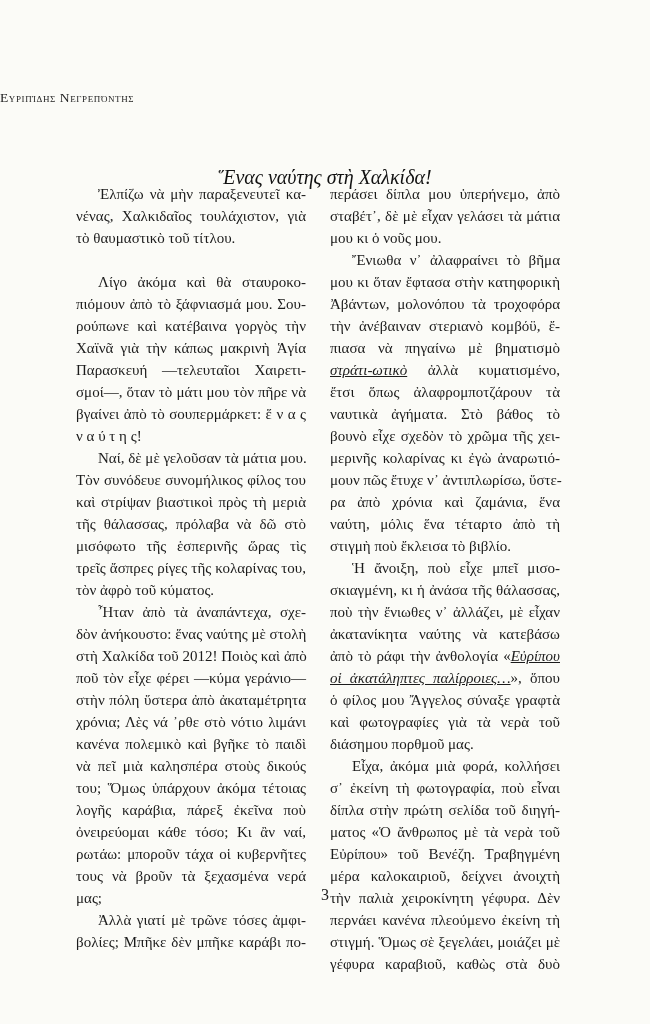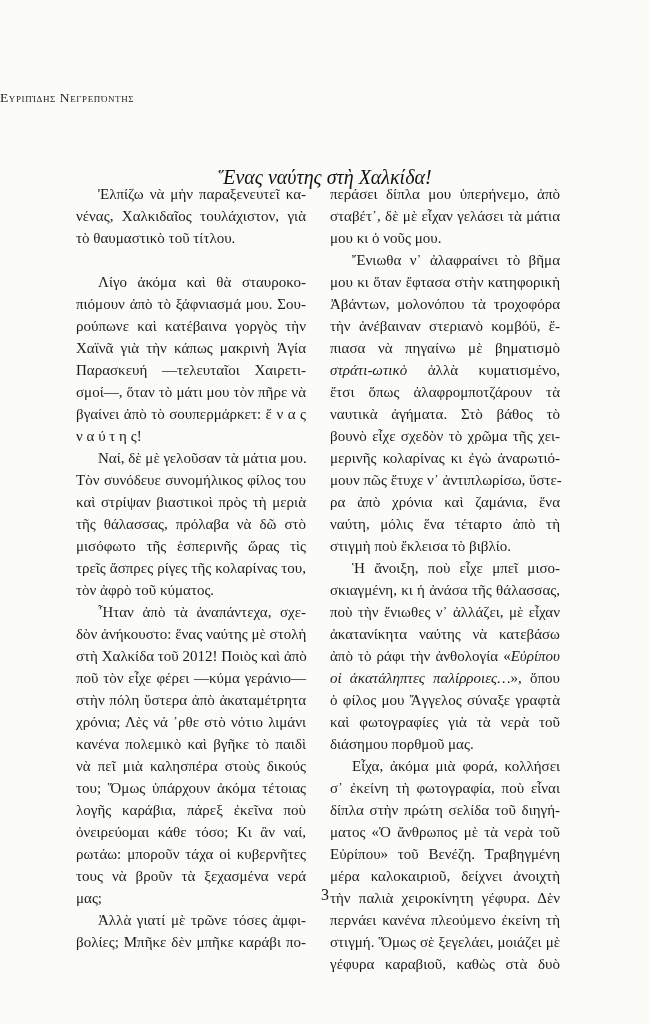--- a/index.html
+++ b/index.html
@@ -31,21 +31,21 @@
     display: block; height: 22px; white-space: nowrap;
     text-align: justify; text-align-last: justify;
   }
   .line.last { text-align-last: left; }
   .line.indent { padding-left: 22px; }
   .gap { display: block; height: 22px; }
   .page-number {
     position: absolute; top: 886px; left: 0; width: 650px;
     text-align: center; font-size: 16px;
   }
-  em { font-style: italic; }
+  em { font-style: italic; text-decoration: underline; }
 </style>
 </head>
 <body>
 
 <div class="page">
   <div class="running-head">Ευριπίδης Νεγρεπόντης</div>
   <div class="title">Ἕνας ναύτης στὴ Χαλκίδα!</div>
   <div class="col left" id="col-left">
       <span class="line indent">Ἐλπίζω νὰ μὴν παραξενευτεῖ κα-</span>
       <span class="line">νένας, Χαλκιδαῖος τουλάχιστον, γιὰ</span>

